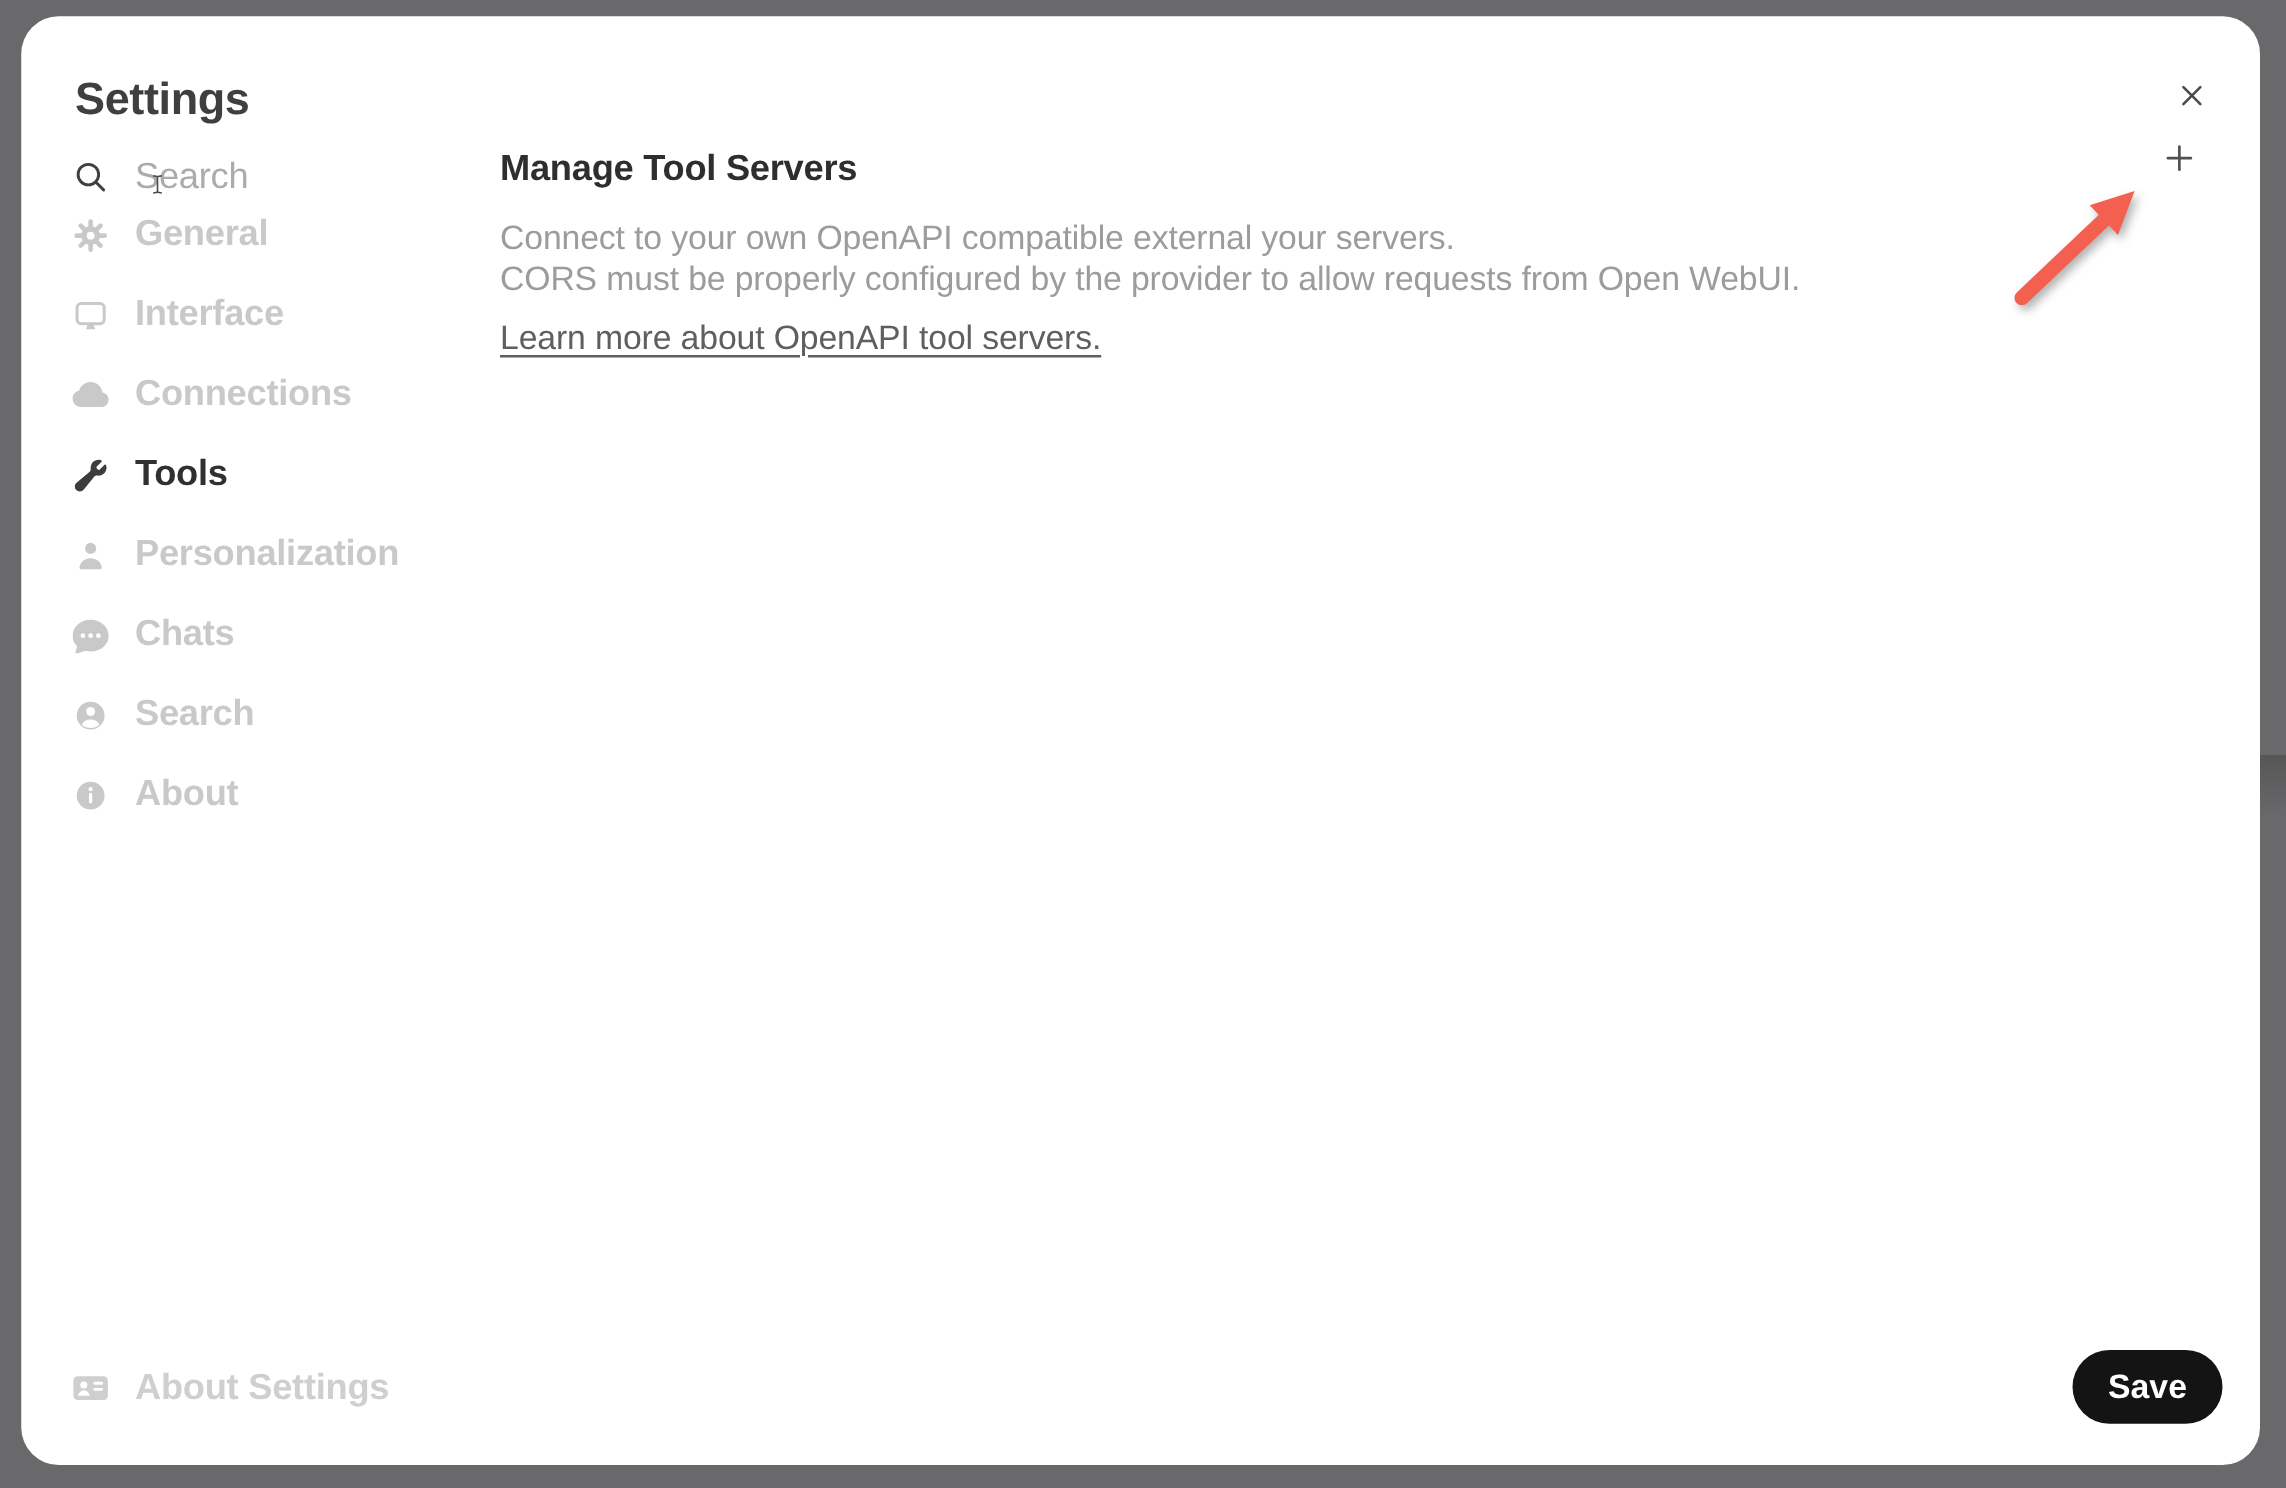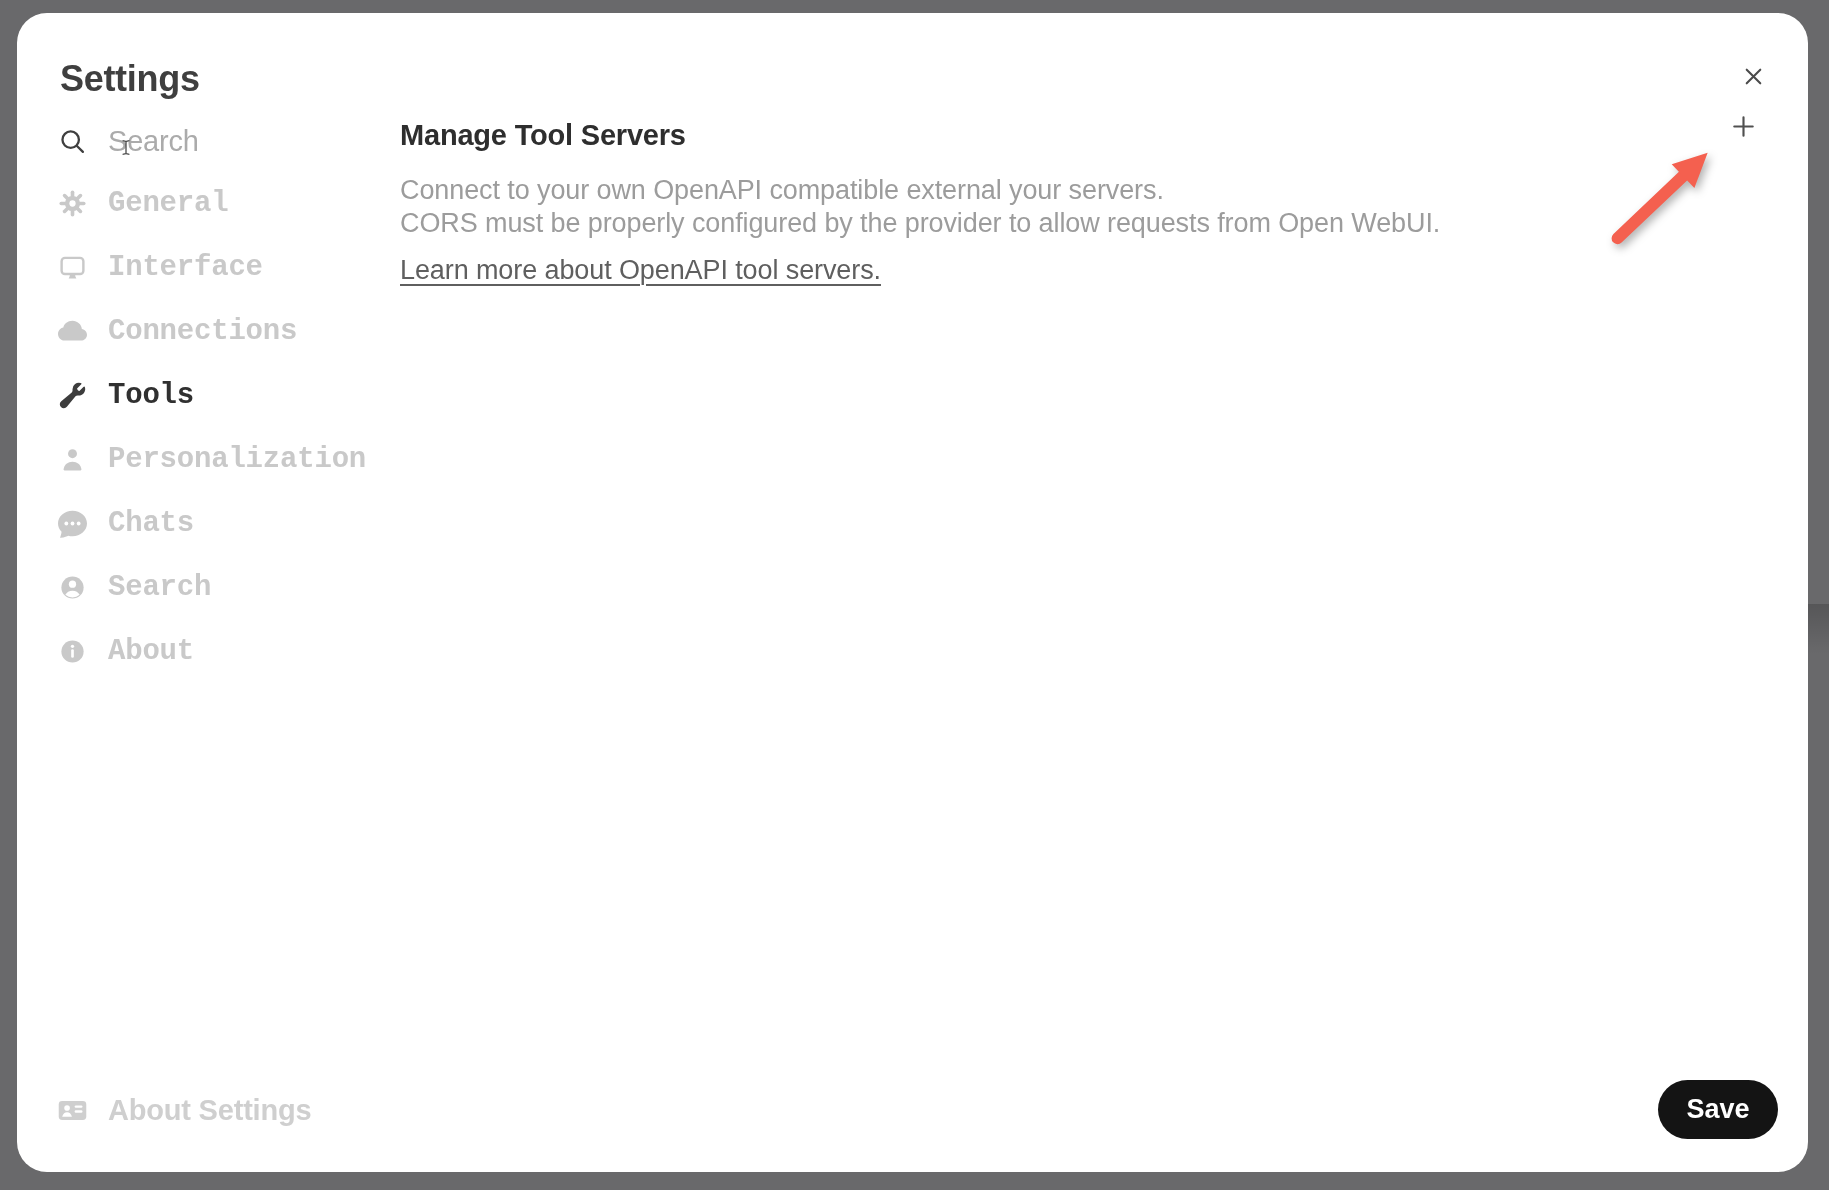--- a/index.html
+++ b/index.html
@@ -10,21 +10,21 @@
     background:#ffffff;border-radius:30px;}
   .modal-title{position:absolute;left:43px;top:45px;font-size:36px;font-weight:700;
     color:#3f3f3f;letter-spacing:-0.3px;}
   .close-btn{position:absolute;top:41px;right:33px;width:44px;height:44px;border:none;
     background:transparent;display:flex;align-items:center;justify-content:center;
     color:#4b4b4b;cursor:pointer;padding:0;}
   .close-btn svg{width:25px;height:25px;}
 
   
   .sidebar{position:absolute;left:38px;top:98px;width:330px;}
-  .side-row{display:flex;align-items:center;height:64px;gap:19px;cursor:pointer;font-family:Liberation Mono, monospace;}
+  .side-row{display:flex;align-items:flex-start;height:64px;gap:19px;cursor:pointer;}
   .side-ico{width:34px;height:34px;display:flex;align-items:center;justify-content:center;
     color:#c9c9c9;flex:0 0 34px;}
   .side-ico svg{width:29px;height:29px;}
   .side-label{font-size:29px;font-weight:600;color:#c9c9c9;letter-spacing:-0.2px;
     white-space:nowrap;}
   .side-row.active .side-ico{color:#3d3d3d;}
   .side-row.active .side-label{color:#303030;}
   .search-row{display:flex;align-items:center;height:60px;gap:19px;position:relative;}
   .search-row .side-ico{color:#3f3f3f;}
   .search-input{border:none;outline:none;background:transparent;font-family:Liberation Sans, sans-serif;

